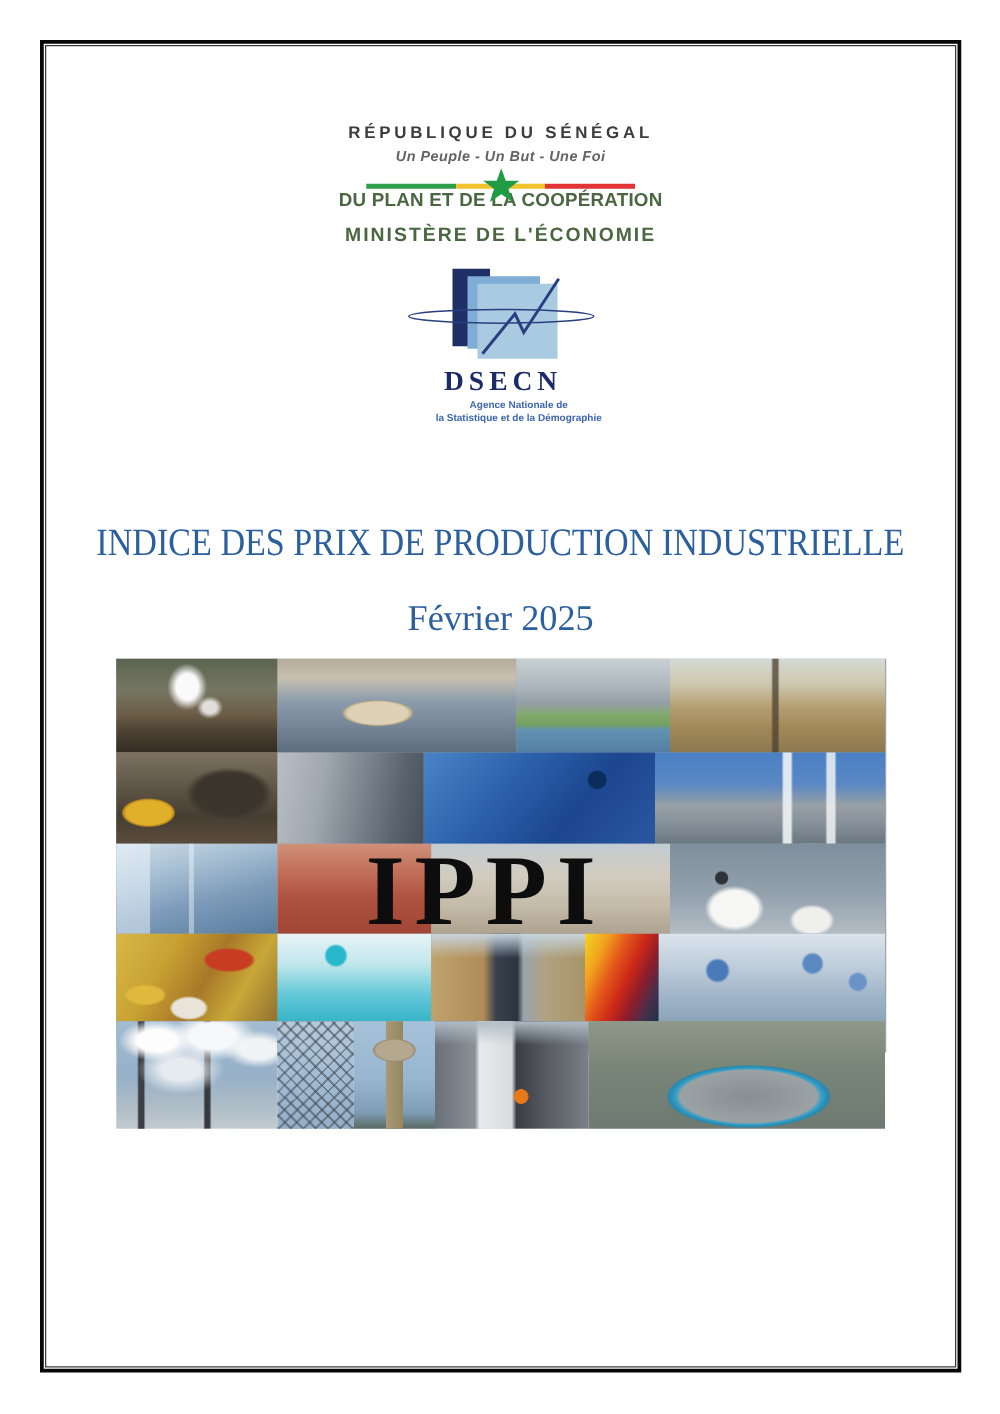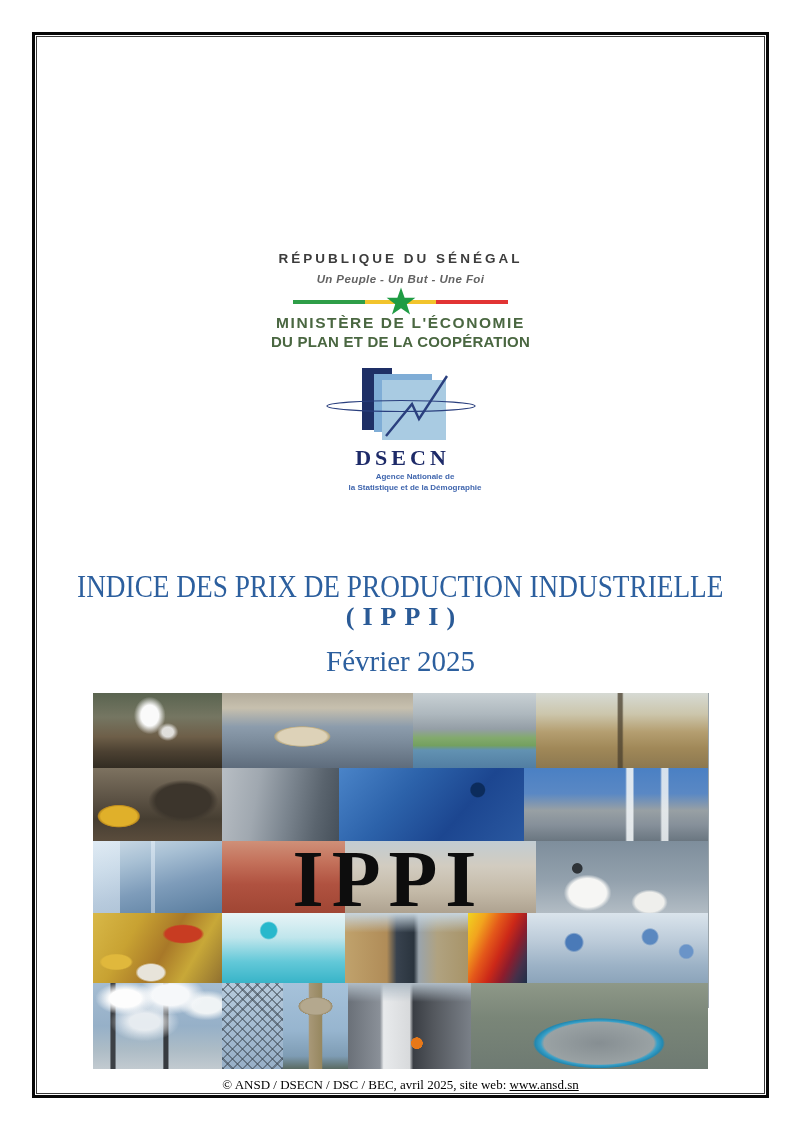--- a/index.html
+++ b/index.html
@@ -5,36 +5,36 @@
   html,body{margin:0;padding:0;}
   body{
     width:800px;height:1131px;background:#ffffff;position:relative;overflow:hidden;
     font-family:"Liberation Sans",sans-serif;
   }
   
   .frame{position:absolute;left:32px;top:32px;right:31px;bottom:33px;border:3px solid #070707;}
   .frame-inner{position:absolute;inset:1px;border:1px solid #3a3a3a;}
   .content{
     position:absolute;left:36px;top:36px;right:35px;bottom:37px;
-    display:flex;flex-direction:column;align-items:center;justify-content:flex-end;
+    display:flex;flex-direction:column;align-items:center;
   }
   .republic{margin-top:62px;font-weight:700;font-size:13.5px;letter-spacing:3px;color:#3c3c3c;line-height:16px;}
   .motto{margin-top:5px;font-style:italic;font-weight:700;font-size:11.5px;color:#636363;letter-spacing:.4px;line-height:14px;}
   .flag{margin-top:14px;width:215px;height:4px;position:relative;display:flex;}
   .flag .seg{flex:1;height:100%;}
   .flag .star{position:absolute;left:50%;top:-13px;transform:translateX(-50%);width:31px;height:30px;}
   .ministry{font-weight:700;color:#4a6741;}
   .ministry.l1{margin-top:9px;font-size:15.5px;letter-spacing:1.6px;line-height:19px;}
   .ministry.l2{margin-top:1px;font-size:15px;letter-spacing:.2px;line-height:18px;}
   .logo{margin-top:13px;width:152px;height:80px;}
   .ansd{margin-top:2px;font-family:"Liberation Serif",serif;font-weight:700;font-size:22px;letter-spacing:4px;padding-left:4px;color:#1d2a68;line-height:24px;}
   .agency{margin-top:2px;font-weight:700;font-size:8px;color:#4066ae;line-height:1.35;text-align:center;margin-left:29px;}
   .title{margin:76px 0 0;font-family:"Liberation Serif",serif;font-weight:400;font-size:31px;color:#2c5f9e;white-space:nowrap;transform:scaleX(.88);line-height:34px;}
   .acro{margin-top:-2px;font-family:"Liberation Serif",serif;font-weight:700;font-size:26px;letter-spacing:8px;padding-left:8px;color:#2a5a96;line-height:30px;}
-  .period{margin-top:11px;font-family:"Liberation Serif",serif;font-weight:400;font-size:29px;color:#2c5f9e;line-height:36px;}
+  .period{margin-top:26px;font-family:"Liberation Serif",serif;font-weight:400;font-size:29px;color:#2c5f9e;line-height:36px;}
   
   .collage{margin-top:14px;width:616px;height:315px;position:relative;background:#9aa4aa;}
   .c-row{display:flex;width:100%;}
   .tile{height:100%;box-sizing:border-box;}
   .ippi-overlay{
     position:absolute;left:200px;top:146px;z-index:2;
     font-family:"Liberation Serif",serif;font-weight:700;font-size:80px;line-height:1;
     letter-spacing:8px;color:#0d0d0d;
   }
   .footer{margin-top:68px;font-family:"Liberation Serif",serif;font-size:13px;color:#000;line-height:18px;}
@@ -132,38 +132,37 @@
 
   <div class="flag">
     <div class="seg green" style="background: rgb(46, 158, 72);"></div>
     <div class="seg yellow" style="background: rgb(242, 196, 44);"></div>
     <div class="seg red" style="background: rgb(226, 52, 52);"></div>
     <svg class="star" viewBox="0 0 30 29">
       <polygon points="15,0.5 18.5,10.3 28.9,10.3 20.6,16.6 23.8,26.6 15,20.6 6.2,26.6 9.4,16.6 1.1,10.3 11.5,10.3" fill="#1f9c44"></polygon>
     </svg>
   </div>
 
+  <div class="ministry l2">DU PLAN ET DE LA COOPÉRATION</div>
   <div class="ministry l1">MINISTÈRE DE L'ÉCONOMIE</div>
-  <div class="ministry l2">DU PLAN ET DE LA COOPÉRATION</div>
 
   <svg class="logo" viewBox="0 0 152 80">
     <rect x="37" y="4" width="30" height="62" fill="#1e2f66"></rect>
     <rect x="49" y="10" width="58" height="58" fill="#7fadd6"></rect>
     <rect x="57" y="16" width="64" height="60" fill="#a9cbe2"></rect>
     <ellipse cx="76" cy="42" rx="74" ry="5.5" fill="none" stroke="#2a3f7e" stroke-width="1.2"></ellipse>
     <polyline points="61,72 87,40 94,55 122,12" fill="none" stroke="#2a3f7e" stroke-width="2.4"></polyline>
   </svg>
   <div class="ansd">DSECN</div>
   <div class="agency">
     <div>Agence Nationale de</div>
     <div>la Statistique et de la Démographie</div>
   </div>
 
   <h1 class="title">INDICE DES PRIX DE PRODUCTION INDUSTRIELLE</h1>
-  <div class="acro">(IPPI)</div>
   <div class="period">Février 2025</div>
 
   <div class="collage">
     <div class="c-row" style="height: 75px;">
         <div class="tile t-smoke-factory" style="width: 21%;"></div>
         <div class="tile t-paper-mill" style="width: 31%;"></div>
         <div class="tile t-grain-silos" style="width: 20%;"></div>
         <div class="tile t-sand-stockpile" style="width: 28%;"></div>
       </div>
       <div class="c-row" style="height: 73px;">
@@ -188,17 +187,14 @@
       <div class="c-row" style="height: 86px;">
         <div class="tile t-power-plant" style="width: 21%;"></div>
         <div class="tile t-pylon" style="width: 10%;"></div>
         <div class="tile t-water-tower" style="width: 10.5%;"></div>
         <div class="tile t-garbage-truck" style="width: 20%;"></div>
         <div class="tile t-treatment-basin" style="width: 38.5%;"></div>
       </div>
       <div class="ippi-overlay">IPPI</div>
   </div>
 
-  <div class="footer">
-    <span>© ANSD / DSECN / DSC / BEC, avril 2025, site web: </span><a class="weblink">www.ansd.sn</a>
-  </div>
 
 </div>
 
 </body></html>

